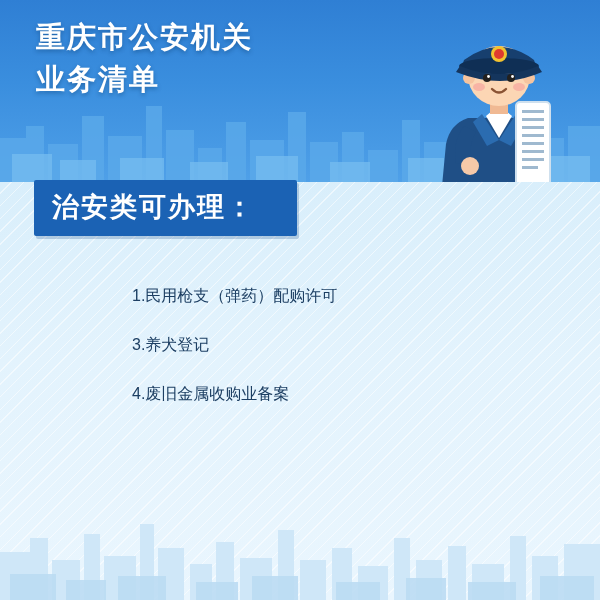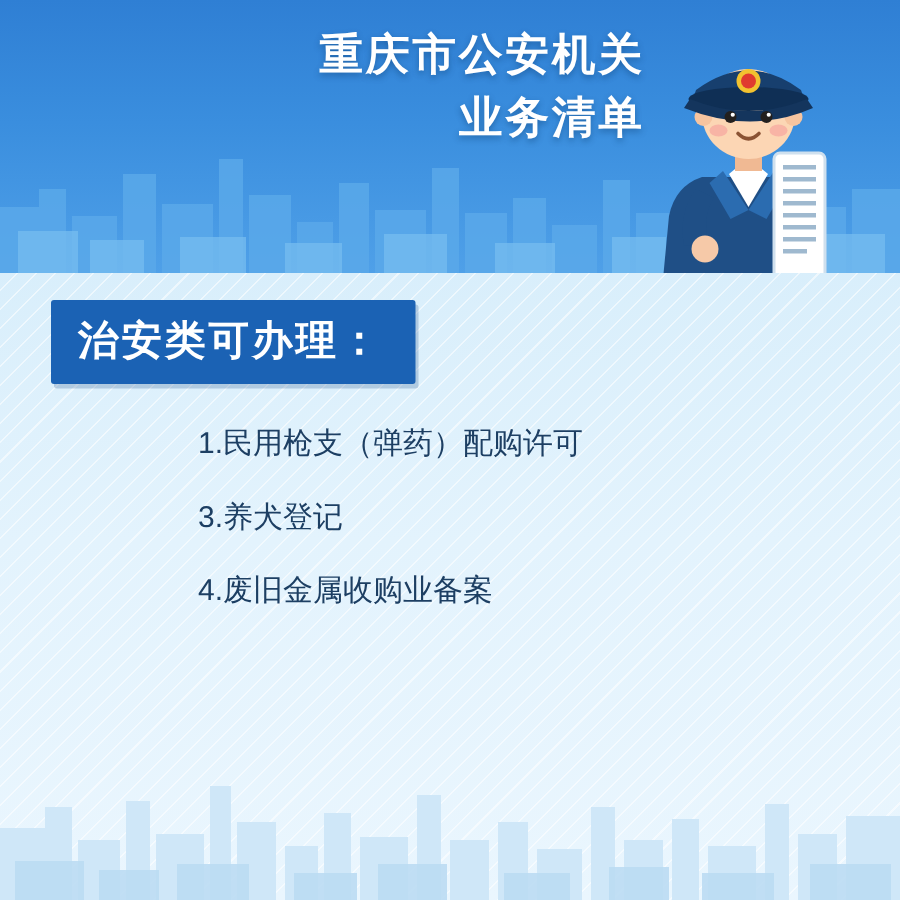--- a/index.html
+++ b/index.html
@@ -27,52 +27,53 @@
   }
   
   .header{
     position:absolute;left:0;top:0;width:600px;height:182px;
     background:linear-gradient(180deg,#2f7fd4 0%,#3a8ede 45%,#4fa0e8 100%);
     overflow:hidden;
   }
   .hdr-skyline{position:absolute;left:0;bottom:0;width:600px;height:90px;}
   .title-wrap{
     position:absolute;left:0;top:16px;width:430px;
-    text-align:right;
+    text-align:left;
     z-index:4;
+    padding-left:36px;
   }
   .title-line{
     color:#ffffff;
     font-size:29px;
     font-weight:bold;
     letter-spacing:2px;
     line-height:42px;
     text-shadow:0 2px 4px rgba(10,60,110,.45);
     white-space:nowrap;
   }
   
   .mascot{position:absolute;right:26px;top:14px;width:150px;height:172px;z-index:5;}
   
   .section-bar{
-    position:absolute;left:34px;top:200px;
+    position:absolute;left:34px;top:180px;
     background:#1b62b4;
-    padding:9px 22px 11px 18px;
+    padding:9px 42px 11px 18px;
     border-radius:2px;
     box-shadow:2px 3px 0 rgba(20,70,130,.22);
     z-index:3;
   }
   .section-bar span{
     color:#ffffff;font-size:27px;font-weight:bold;letter-spacing:2px;
   }
   
   .list{
     position:absolute;left:132px;top:283px;width:420px;z-index:3;
   }
   .list-item{
-    font-size:20px;
+    font-size:16px;
     color:#1d3f63;
     line-height:26px;
     margin-bottom:23px;
     white-space:nowrap;
   }
   .li-num{color:#1d3f63;}
   
   .footer-skyline{
     position:absolute;left:0;bottom:0;width:600px;height:110px;z-index:1;
   }

